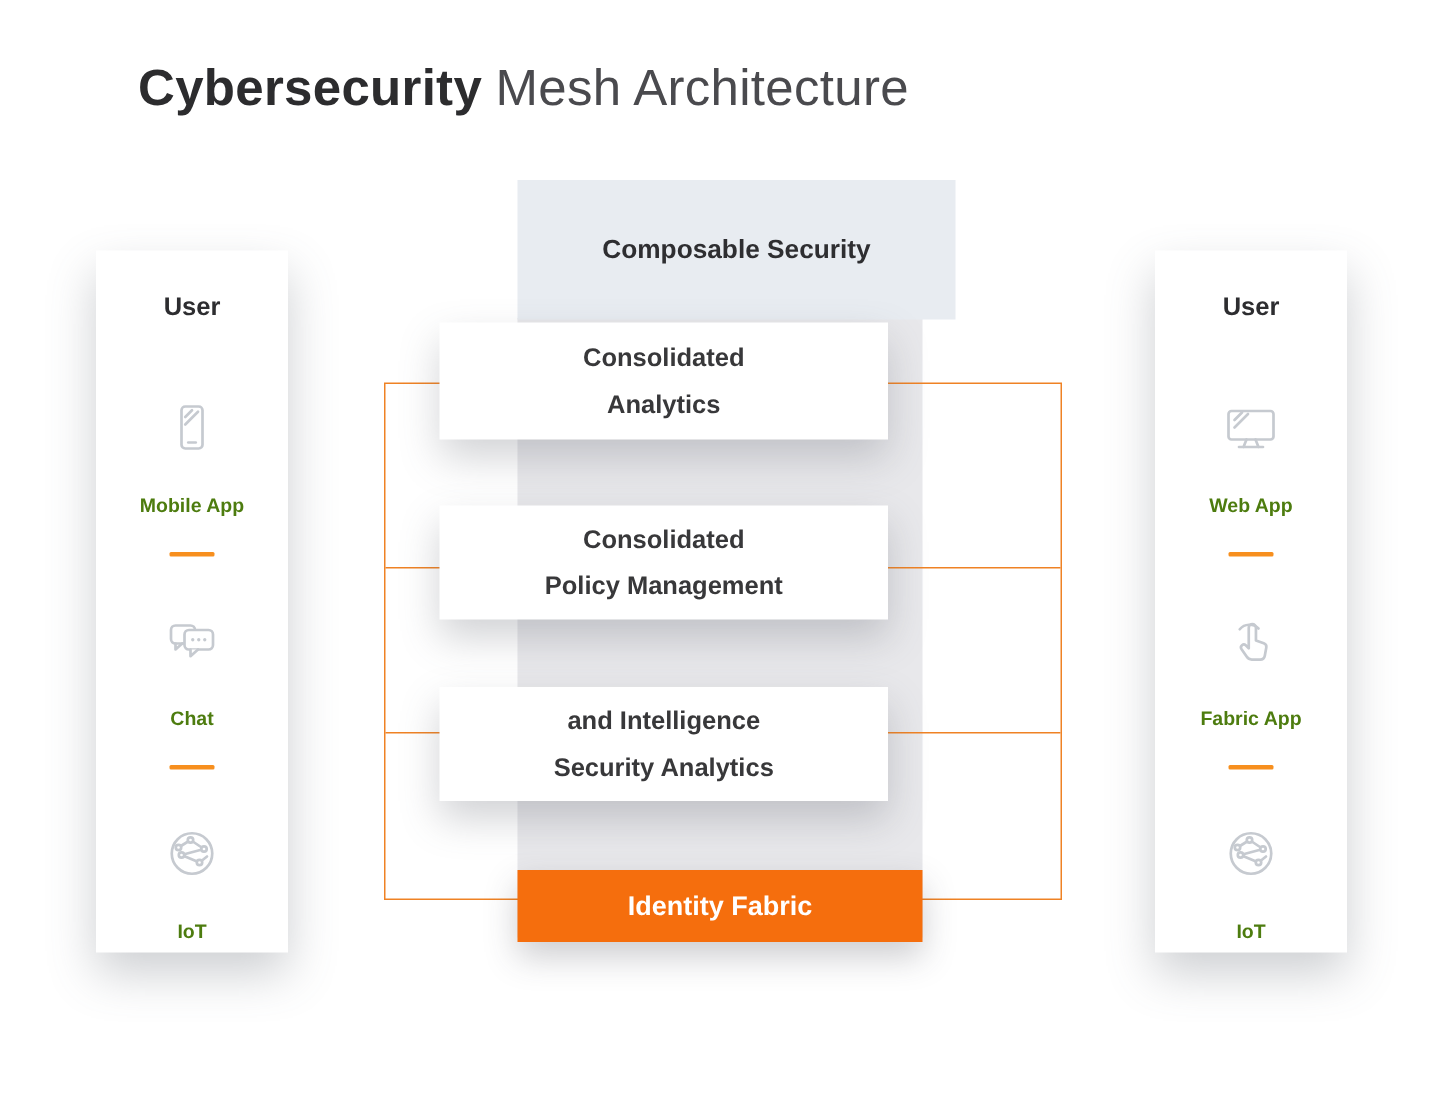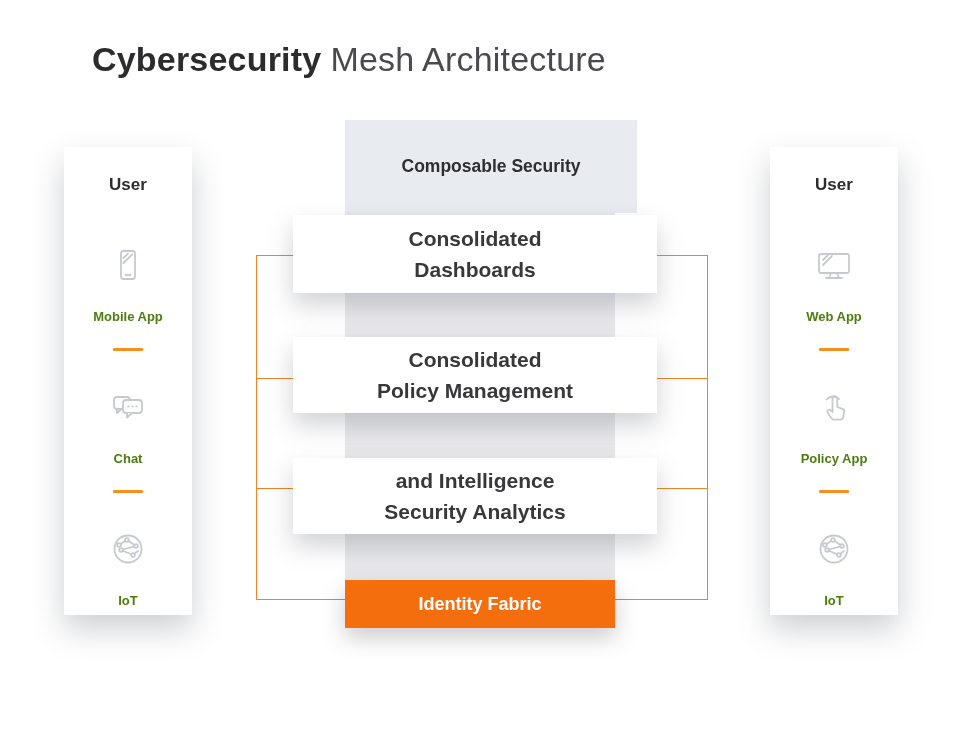--- a/index.html
+++ b/index.html
@@ -18,36 +18,36 @@
           display:flex;flex-direction:column;align-items:center;justify-content:center;
           font-weight:700;font-size:17.5px;line-height:31px;color:#2e2e31;text-align:center;}
 
   
   .frame{left:256px;top:255px;width:452px;height:345px;border:1px solid #ef8224;box-sizing:border-box;}
   .frame .div1,.frame .div2{position:absolute;left:0;right:0;border-top:1px solid #ef8224;}
   .frame .div1{top:122px;}
   .frame .div2{top:232px;}
 
   
-  .layer{left:293px;width:364px;background:#ffffff;
+  .layer{left:293px;width:299px;background:#ffffff;
          box-shadow:0 12px 26px rgba(90,95,105,.28);
          display:flex;flex-direction:column;align-items:center;justify-content:center;
-         font-weight:700;font-size:21px;line-height:31px;color:#38383a;text-align:center;}
+         font-weight:700;font-size:17px;line-height:31px;color:#38383a;text-align:center;}
   .layer1{top:215px;height:78px;}
   .layer2{top:337px;height:76px;}
   .layer3{top:458px;height:76px;}
 
   
   .fabric{left:345px;top:580px;width:270px;height:48px;background:#f56e0d;
           display:flex;align-items:center;justify-content:center;
           font-weight:700;font-size:18px;color:#ffffff;
           box-shadow:0 10px 22px rgba(60,60,70,.25);}
 
   
-  .side{top:147px;width:128px;height:468px;background:#ffffff;
+  .side{top:167px;width:128px;height:468px;background:#ffffff;
         box-shadow:0 14px 30px rgba(90,95,105,.3);
         display:flex;flex-direction:column;align-items:center;}
   .side-left{left:64px;}
   .side-right{left:770px;}
   .side .heading{margin-top:28px;font-weight:700;font-size:17px;color:#2d2d30;}
   .side .icon{margin-top:48px;line-height:0;}
   .side .icon + .icon, .sep + .icon{margin-top:34px;}
   .side .label{margin-top:20px;font-weight:700;font-size:13px;color:#4d7c0f;}
   .sep{margin-top:24px;width:30px;height:3px;background:#f78f1e;border-radius:1px;}
 
@@ -68,21 +68,21 @@
   <div class="div1"></div>
   <div class="div2"></div>
 </div>
 
 <div class="abs topbox">
   <div>Composable Security</div>
 </div>
 
 <div class="abs layer layer1">
   <div>Consolidated</div>
-  <div>Dashboards</div>
+  <div>Analytics</div>
 </div>
 <div class="abs layer layer2">
   <div>Consolidated</div>
   <div>Policy Management</div>
 </div>
 <div class="abs layer layer3">
   <div>and Intelligence</div>
   <div>Security Analytics</div>
 </div>
 
@@ -145,21 +145,21 @@
   </div>
   <div class="label">Web App</div>
   <div class="sep"></div>
 
   <div class="icon">
     <svg class="ic" width="46" height="46" viewBox="0 0 46 46">
       <path d="M15.5 14.5 a8.5 8.5 0 0 1 12.5 -0.5"></path>
       <path d="M21.5 22.5 v-9 a2.4 2.4 0 0 1 4.8 0 v8.5 l5.2 1.8 a2.6 2.6 0 0 1 1.7 2.9 l-1 5.4 a3.2 3.2 0 0 1 -3.1 2.6 h-5.6 a4 4 0 0 1 -3.3 -1.8 l-3.6 -5.3 a1.9 1.9 0 0 1 2.9 -2.4 l2 2 z"></path>
     </svg>
   </div>
-  <div class="label">Policy App</div>
+  <div class="label">Fabric App</div>
   <div class="sep"></div>
 
   <div class="icon">
     <svg class="ic" width="46" height="46" viewBox="0 0 46 46">
       <circle cx="23" cy="22" r="13.5"></circle>
       <path d="M14 18 L22 13 L31 19 L16 23 L28 28 L33 24"></path>
       <circle class="wh" cx="14" cy="18" r="1.8"></circle>
       <circle class="wh" cx="22" cy="13" r="1.8"></circle>
       <circle class="wh" cx="31" cy="19" r="1.8"></circle>
       <circle class="wh" cx="16" cy="23" r="1.8"></circle>

